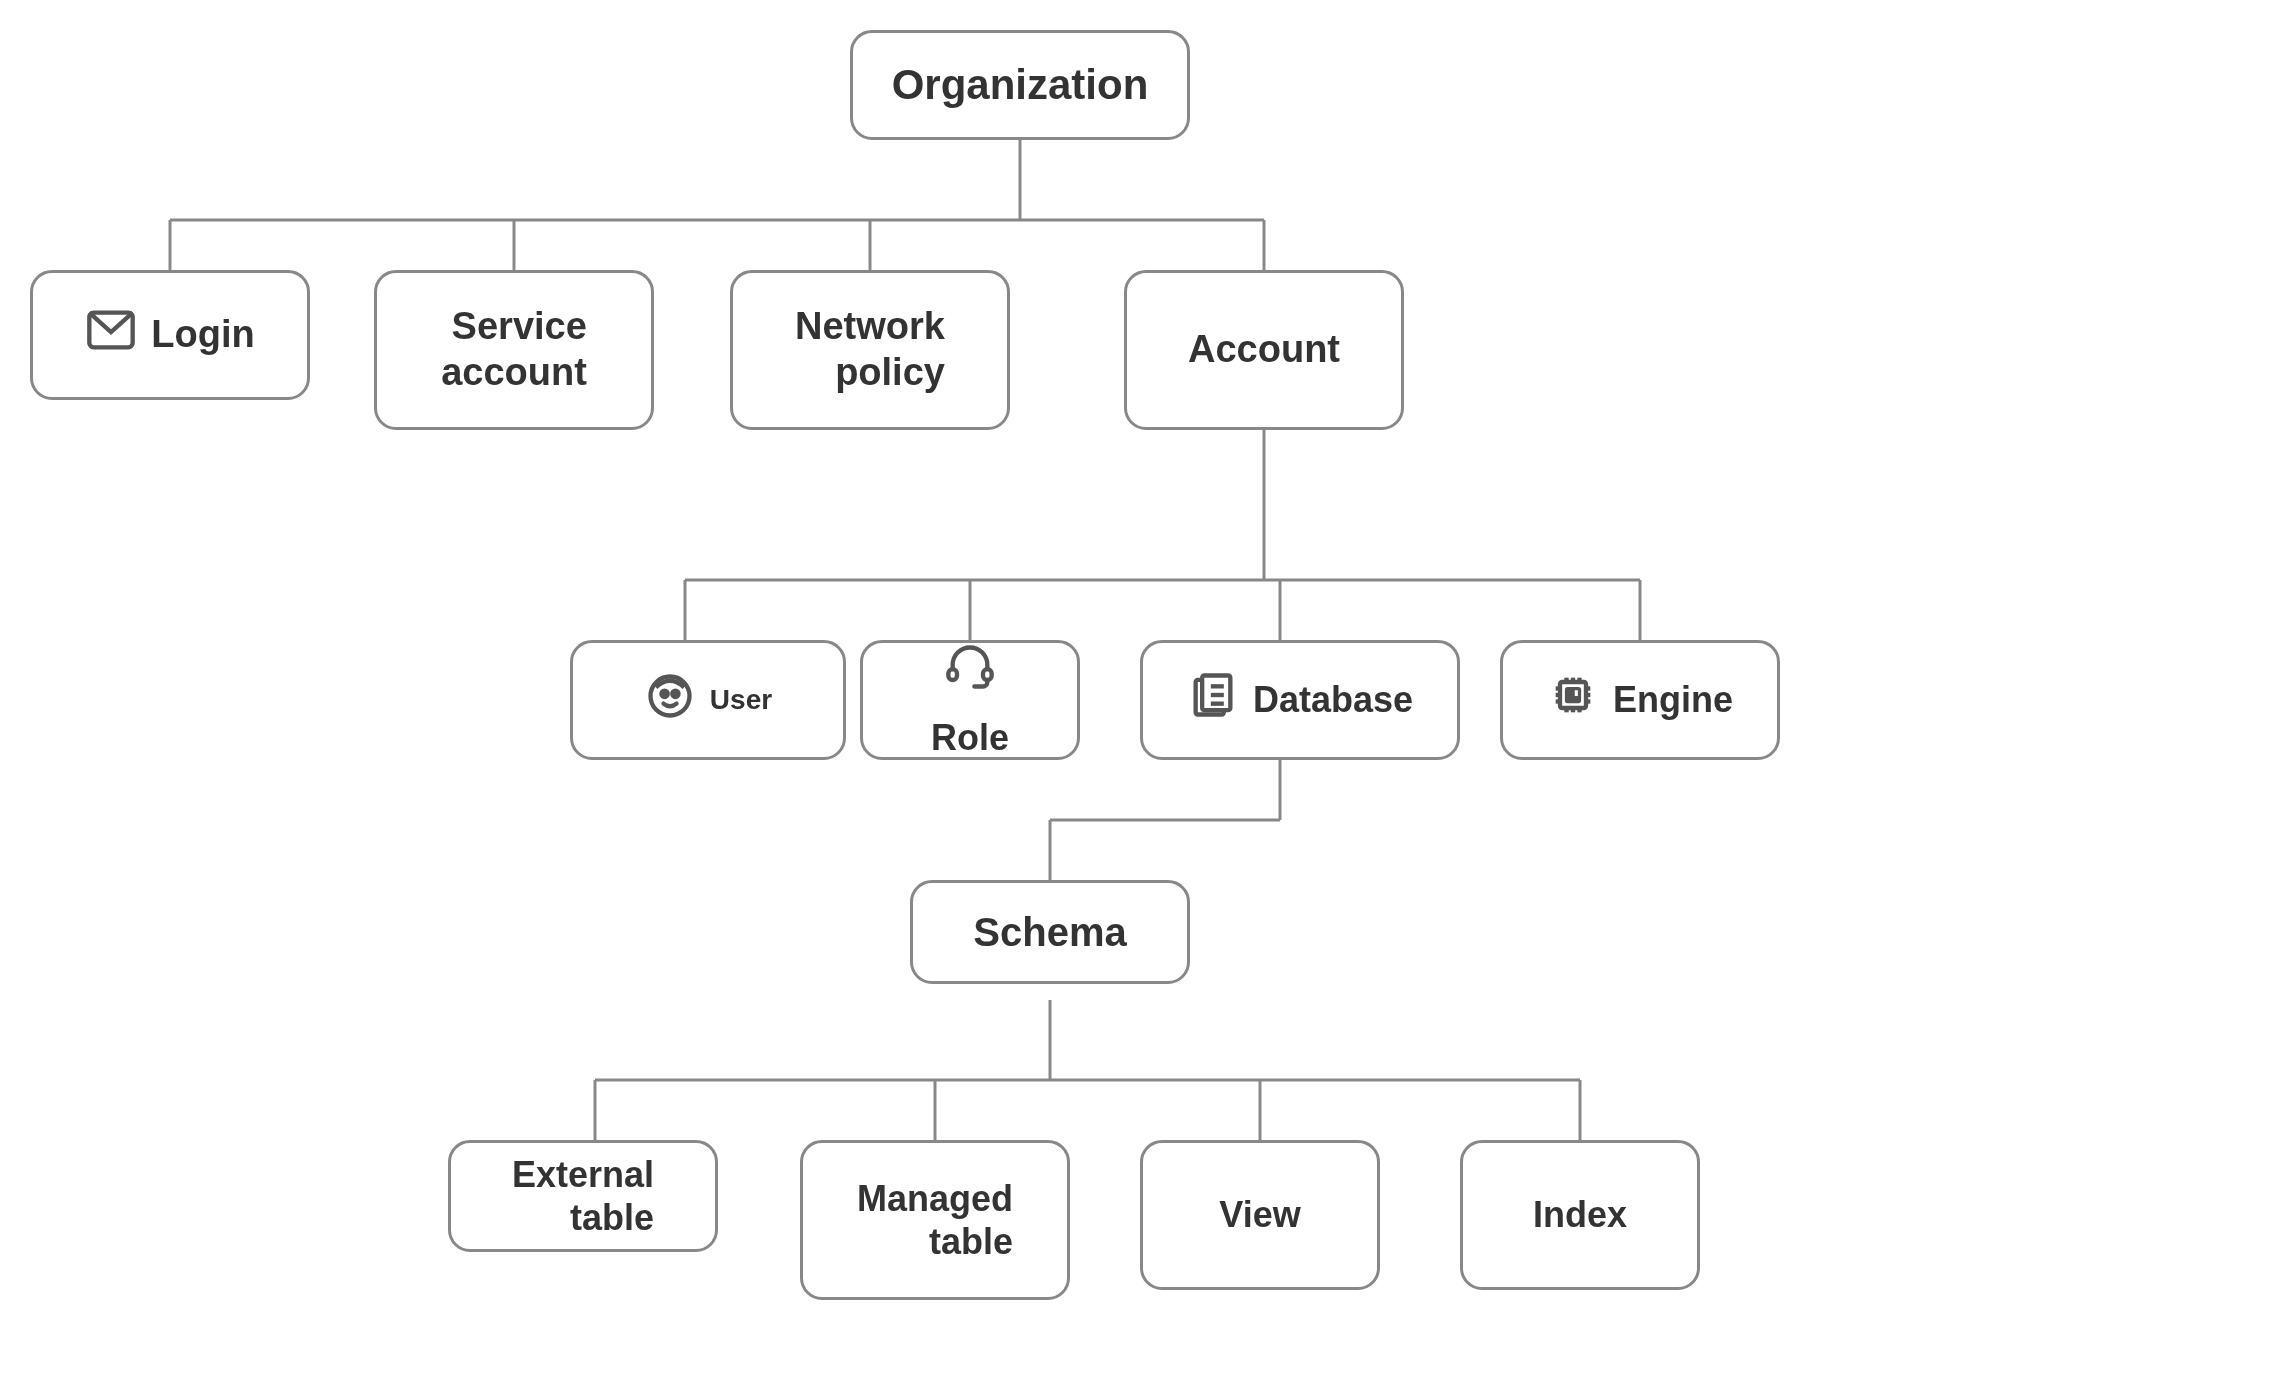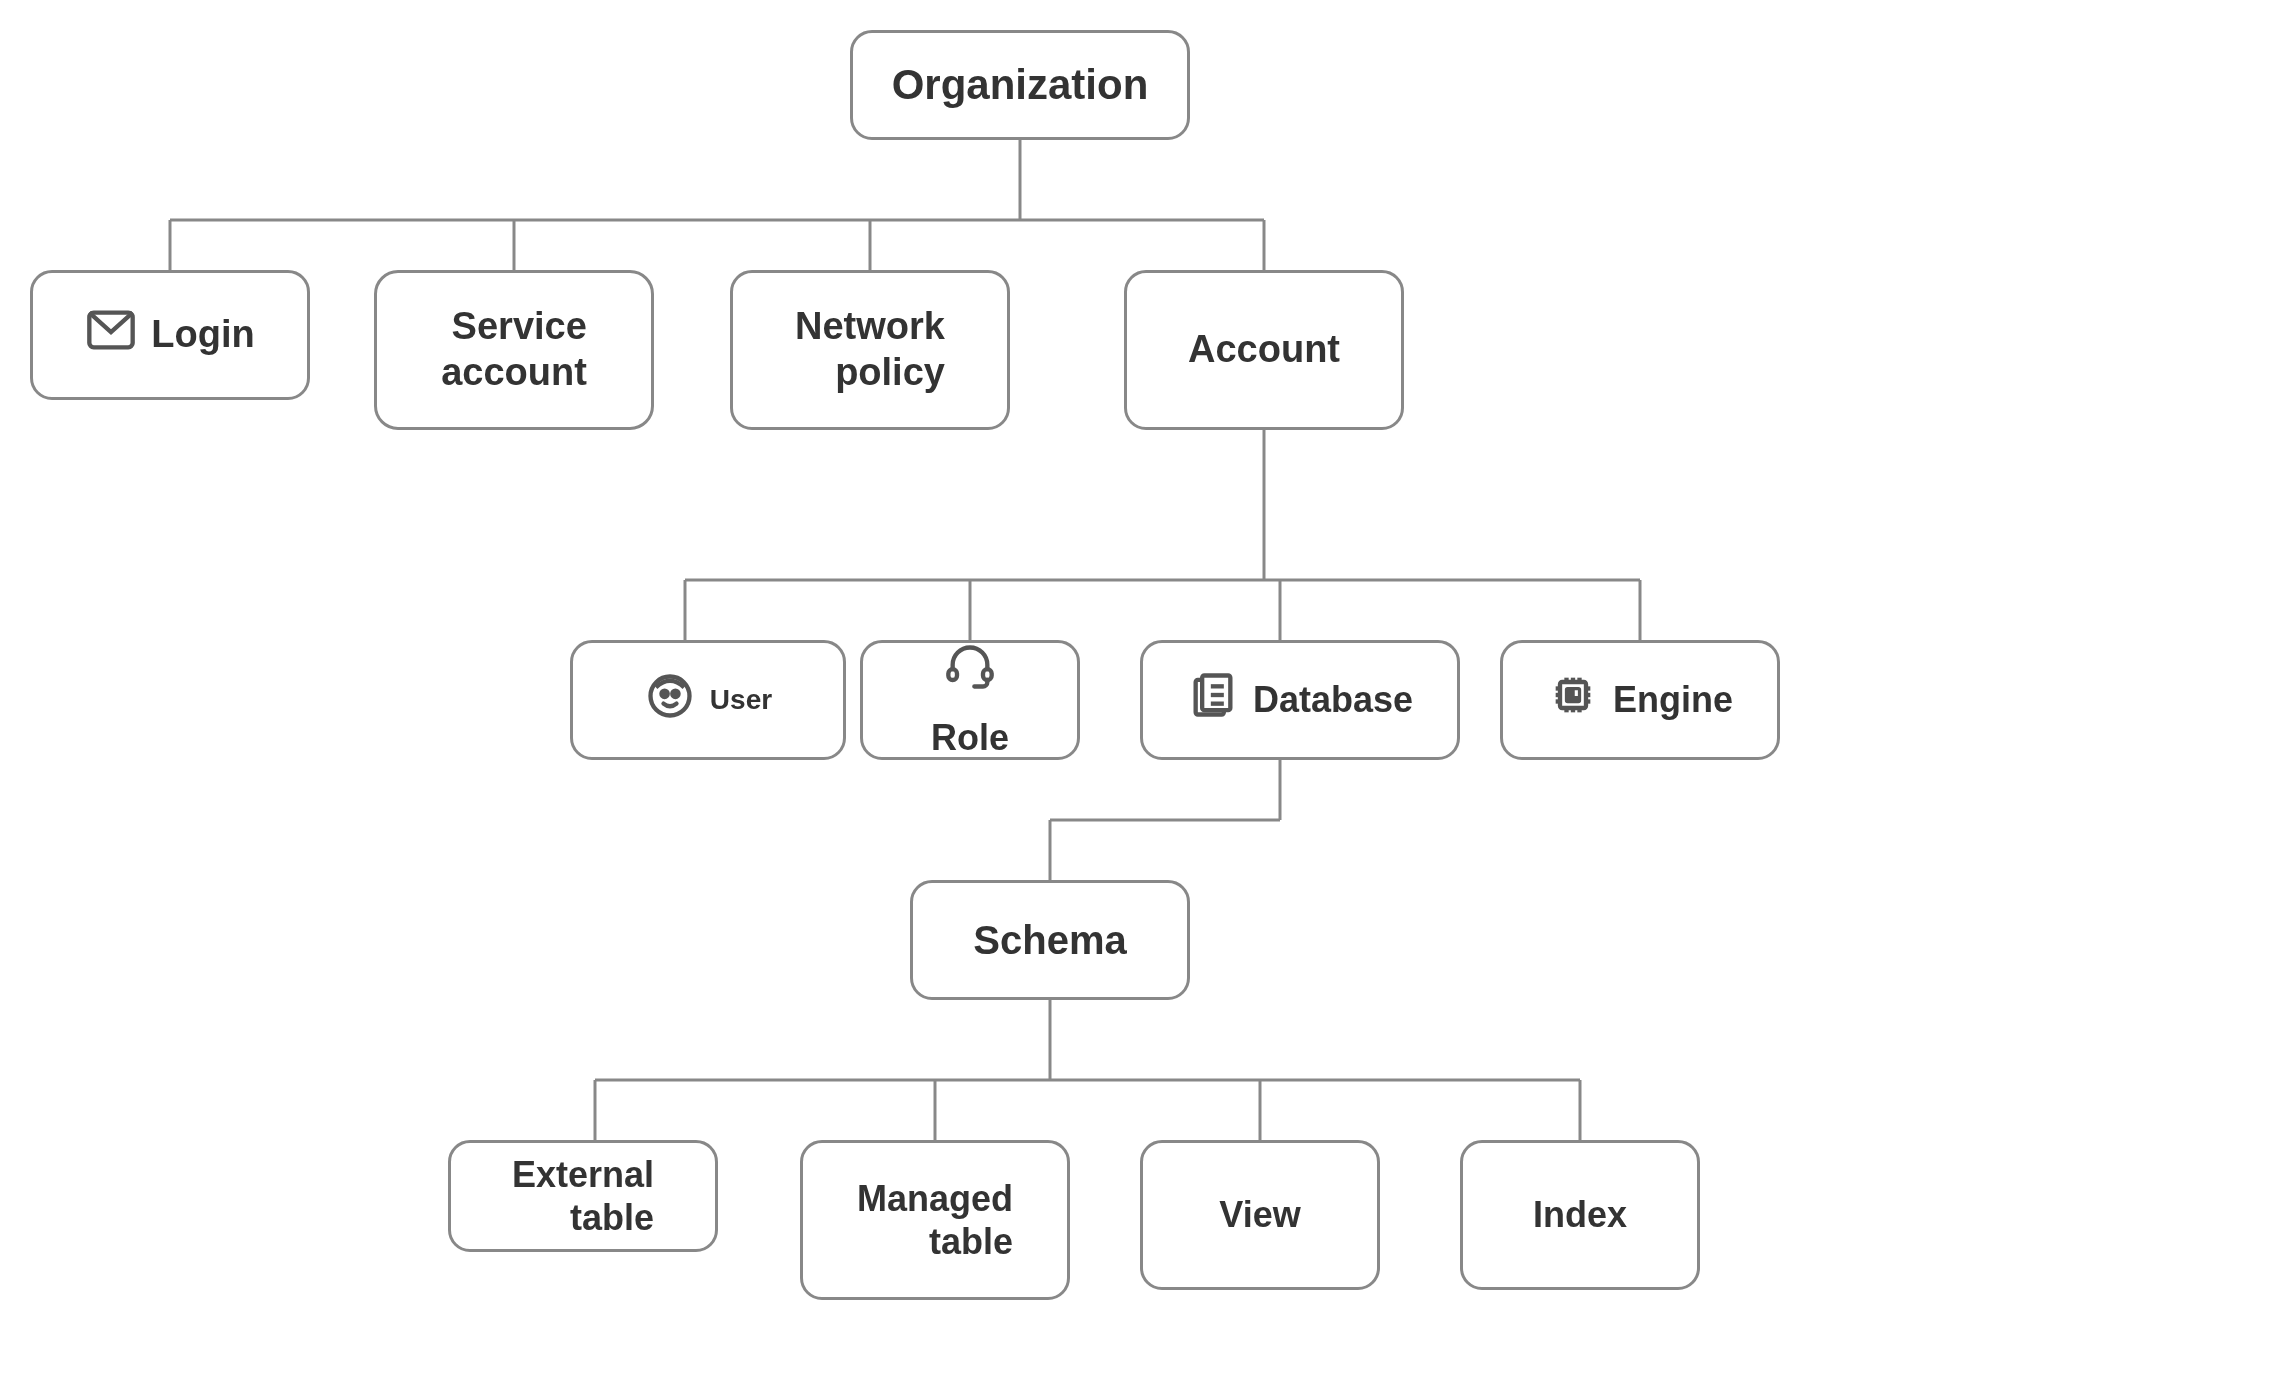--- a/index.html
+++ b/index.html
@@ -59,21 +59,20 @@
     
     #node-login {
       left: 30px; top: 270px;
       width: 280px; height: 130px;
       font-size: 38px;
     }
     #node-service-account {
       left: 374px; top: 270px;
       width: 280px; height: 160px;
       font-size: 38px;
-      border-radius: 24px;
     }
     #node-network-policy {
       left: 730px; top: 270px;
       width: 280px; height: 160px;
       font-size: 38px;
     }
     #node-account {
       left: 1124px; top: 270px;
       width: 280px; height: 160px;
       font-size: 38px;
@@ -98,21 +97,21 @@
     }
     #node-engine {
       left: 1500px; top: 640px;
       width: 280px; height: 120px;
       font-size: 36px;
     }
 
     
     #node-schema {
       left: 910px; top: 880px;
-      width: 280px; height: 120px;
+      width: 280px; height: 104px;
       font-size: 40px;
     }
 
     
     #node-external-table {
       left: 448px; top: 1140px;
       width: 270px; height: 112px;
       font-size: 36px;
     }
     #node-managed-table {

